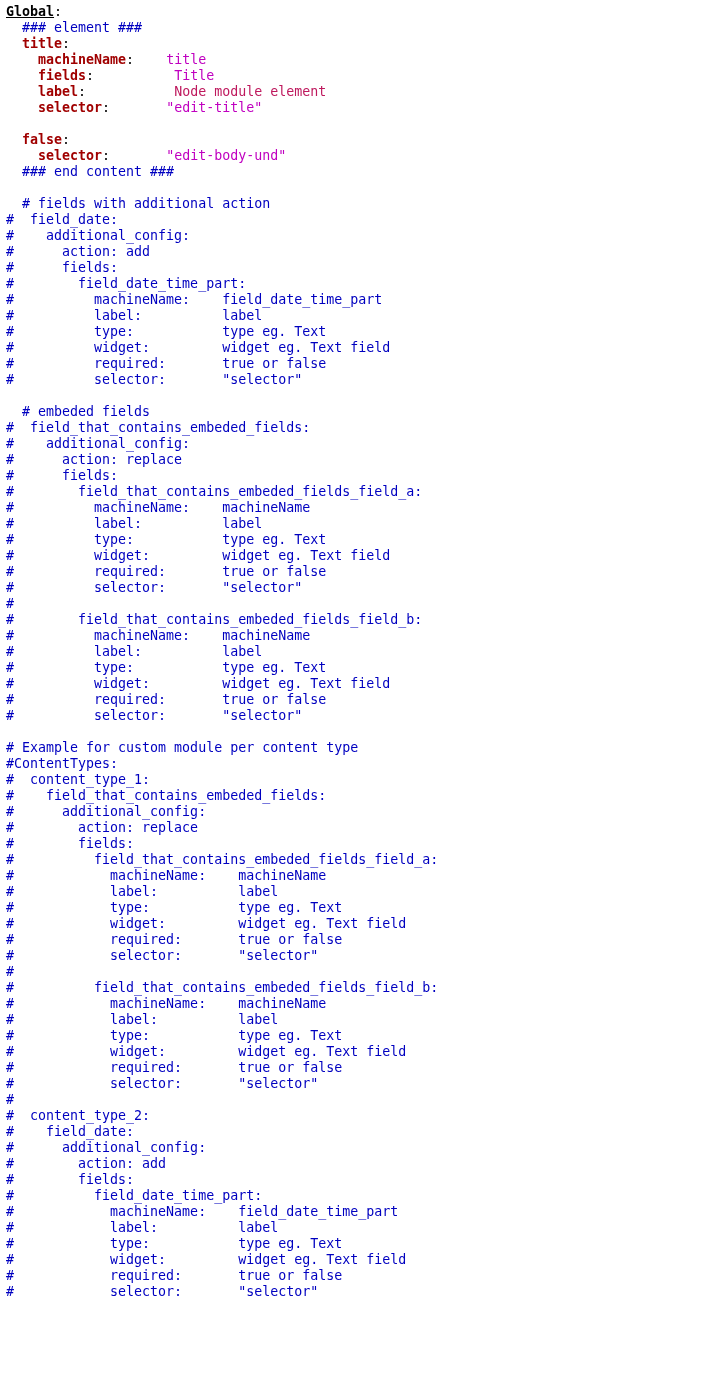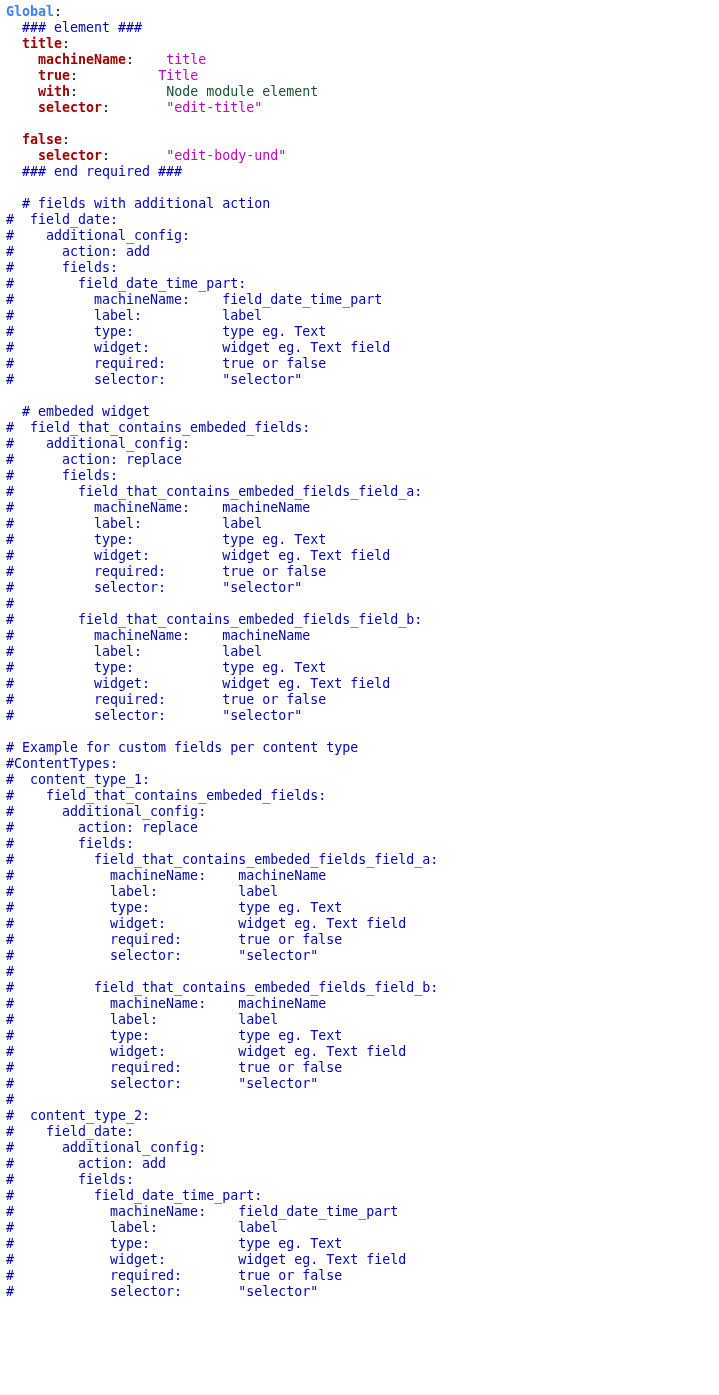--- a/index.html
+++ b/index.html
@@ -9,77 +9,77 @@
   }
   pre.code {
     margin: 0;
     padding: 4px 6px;
     font-family: "DejaVu Sans Mono", "Menlo", "Consolas", monospace;
     font-size: 13.3px;
     line-height: 16px;
     white-space: pre;
     color: #0000c0;
   }
-  .k  { color: #3b82f6; font-weight: bold; }   
+  .k  { color: #000000; font-weight: bold; text-decoration: underline; }   
   .k2 { color: #a00000; font-weight: bold; }   
   .p  { color: #000000; }                      
-  .v  { color: #14532d; }                      
+  .v  { color: #be185d; }                      
   .s  { color: #c000c0; }                      
   .c  { color: #0000c0; }   
 </style>
 </head>
 <body>
 
 <pre class="code" id="code"><span><span class="k">Global</span><span class="p">:</span></span>
 <span><span class="c">  ### element ###</span></span>
 <span><span class="c">  </span><span class="k2">title</span><span class="p">:</span></span>
 <span><span class="c">    </span><span class="k2">machineName</span><span class="p">:</span><span class="c">    </span><span class="s">title</span></span>
-<span><span class="c">    </span><span class="k2">true</span><span class="p">:</span><span class="c">          </span><span class="s">Title</span></span>
-<span><span class="c">    </span><span class="k2">with</span><span class="p">:</span><span class="c">           </span><span class="v">Node module element</span></span>
+<span><span class="c">    </span><span class="k2">fields</span><span class="p">:</span><span class="c">          </span><span class="s">Title</span></span>
+<span><span class="c">    </span><span class="k2">label</span><span class="p">:</span><span class="c">           </span><span class="v">Node module element</span></span>
 <span><span class="c">    </span><span class="k2">selector</span><span class="p">:</span><span class="c">       </span><span class="s">"edit-title"</span></span>
 <span><span class="c"></span></span>
 <span><span class="c">  </span><span class="k2">false</span><span class="p">:</span></span>
 <span><span class="c">    </span><span class="k2">selector</span><span class="p">:</span><span class="c">       </span><span class="s">"edit-body-und"</span></span>
-<span><span class="c">  ### end required ###</span></span>
+<span><span class="c">  ### end content ###</span></span>
 <span><span class="c"></span></span>
 <span><span class="c">  # fields with additional action</span></span>
 <span><span class="c">#  field_date:</span></span>
 <span><span class="c">#    additional_config:</span></span>
 <span><span class="c">#      action: add</span></span>
 <span><span class="c">#      fields:</span></span>
 <span><span class="c">#        field_date_time_part:</span></span>
 <span><span class="c">#          machineName:    field_date_time_part</span></span>
 <span><span class="c">#          label:          label</span></span>
 <span><span class="c">#          type:           type eg. Text</span></span>
 <span><span class="c">#          widget:         widget eg. Text field</span></span>
 <span><span class="c">#          required:       true or false</span></span>
 <span><span class="c">#          selector:       "selector"</span></span>
 <span><span class="c"></span></span>
-<span><span class="c">  # embeded widget</span></span>
+<span><span class="c">  # embeded fields</span></span>
 <span><span class="c">#  field_that_contains_embeded_fields:</span></span>
 <span><span class="c">#    additional_config:</span></span>
 <span><span class="c">#      action: replace</span></span>
 <span><span class="c">#      fields:</span></span>
 <span><span class="c">#        field_that_contains_embeded_fields_field_a:</span></span>
 <span><span class="c">#          machineName:    machineName</span></span>
 <span><span class="c">#          label:          label</span></span>
 <span><span class="c">#          type:           type eg. Text</span></span>
 <span><span class="c">#          widget:         widget eg. Text field</span></span>
 <span><span class="c">#          required:       true or false</span></span>
 <span><span class="c">#          selector:       "selector"</span></span>
 <span><span class="c">#</span></span>
 <span><span class="c">#        field_that_contains_embeded_fields_field_b:</span></span>
 <span><span class="c">#          machineName:    machineName</span></span>
 <span><span class="c">#          label:          label</span></span>
 <span><span class="c">#          type:           type eg. Text</span></span>
 <span><span class="c">#          widget:         widget eg. Text field</span></span>
 <span><span class="c">#          required:       true or false</span></span>
 <span><span class="c">#          selector:       "selector"</span></span>
 <span><span class="c"></span></span>
-<span><span class="c"># Example for custom fields per content type</span></span>
+<span><span class="c"># Example for custom module per content type</span></span>
 <span><span class="c">#ContentTypes:</span></span>
 <span><span class="c">#  content_type_1:</span></span>
 <span><span class="c">#    field_that_contains_embeded_fields:</span></span>
 <span><span class="c">#      additional_config:</span></span>
 <span><span class="c">#        action: replace</span></span>
 <span><span class="c">#        fields:</span></span>
 <span><span class="c">#          field_that_contains_embeded_fields_field_a:</span></span>
 <span><span class="c">#            machineName:    machineName</span></span>
 <span><span class="c">#            label:          label</span></span>
 <span><span class="c">#            type:           type eg. Text</span></span>

